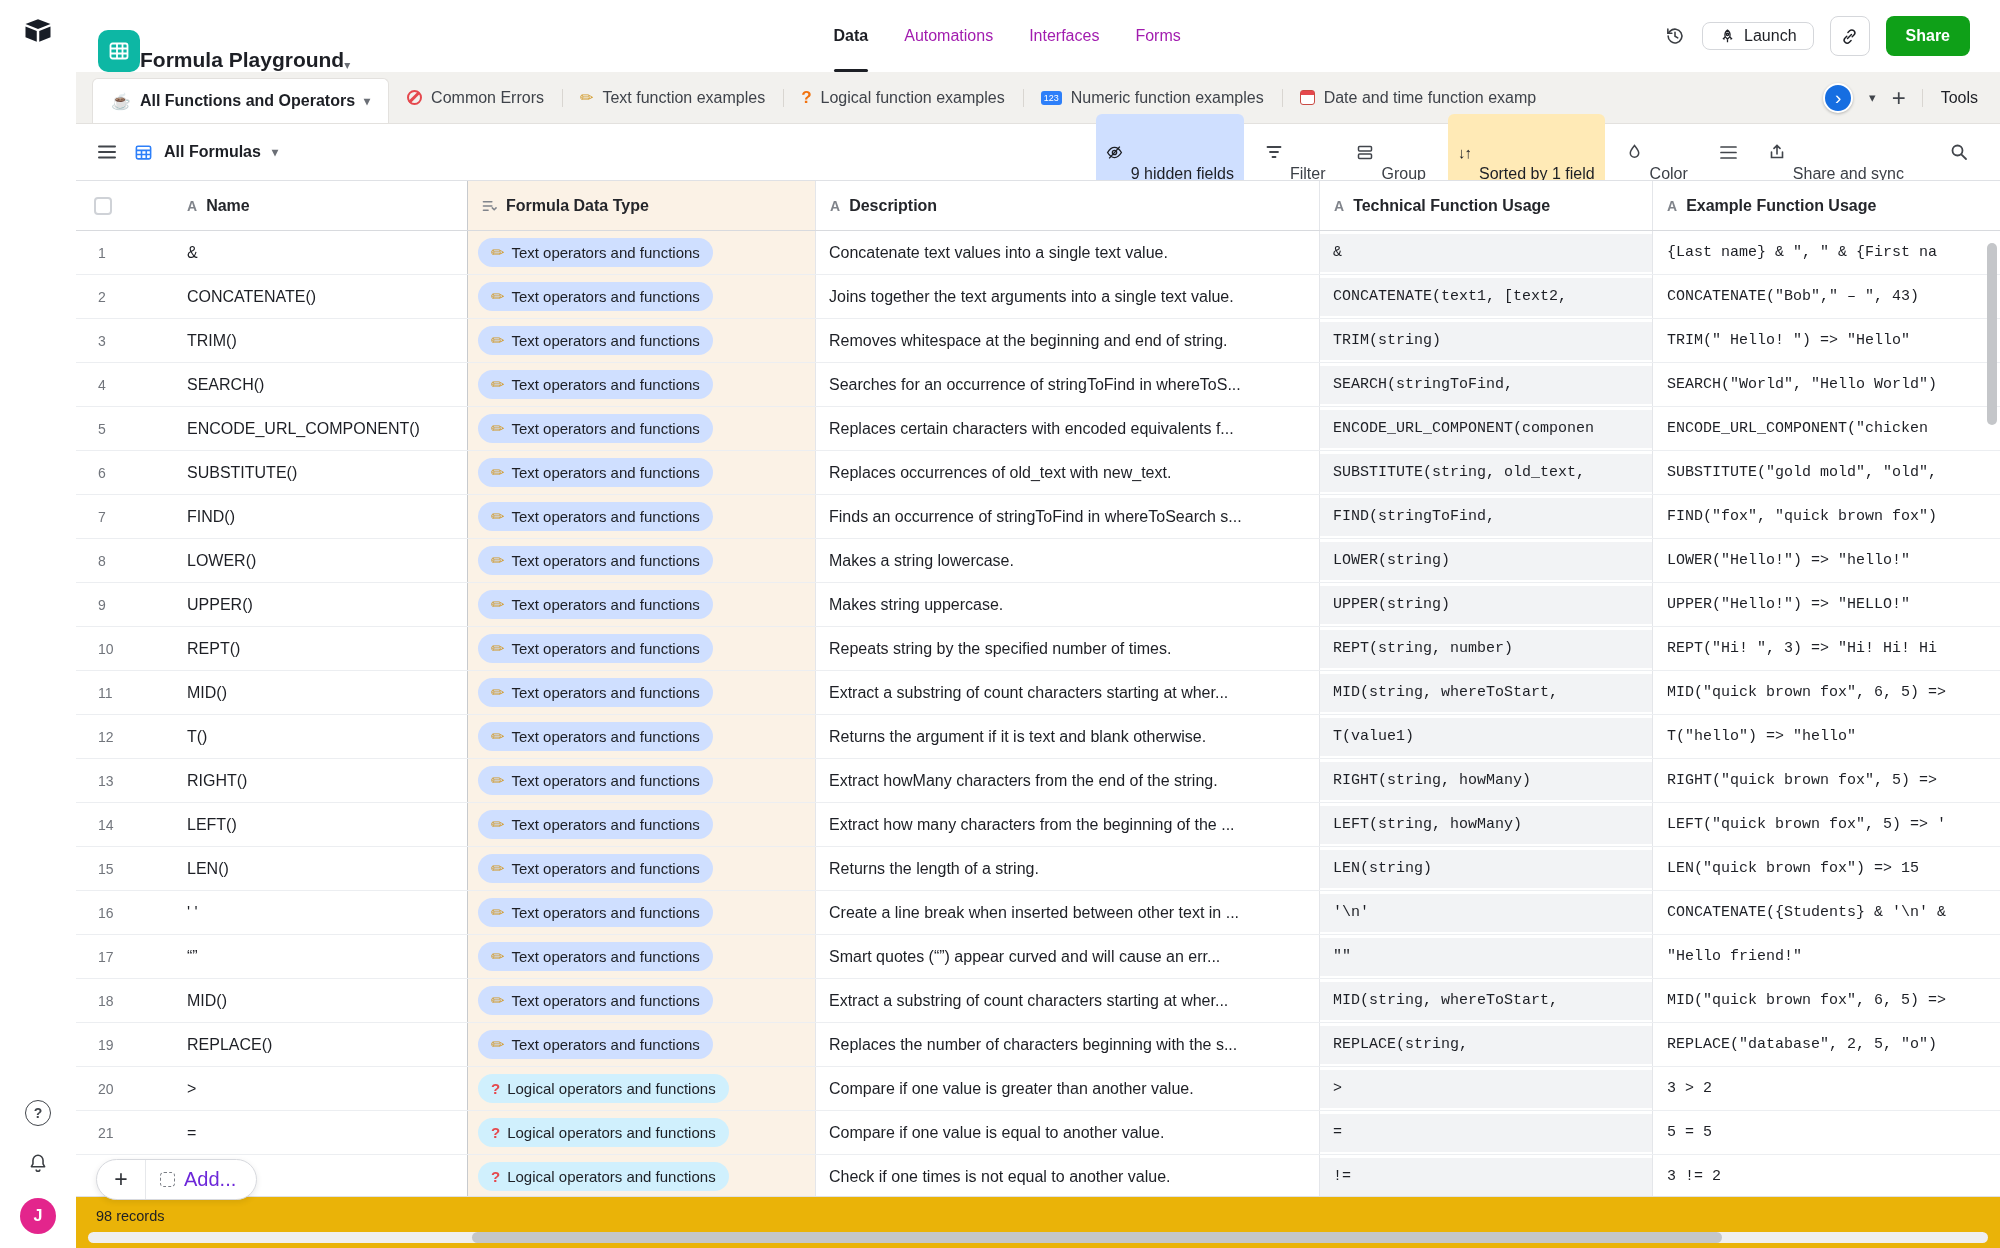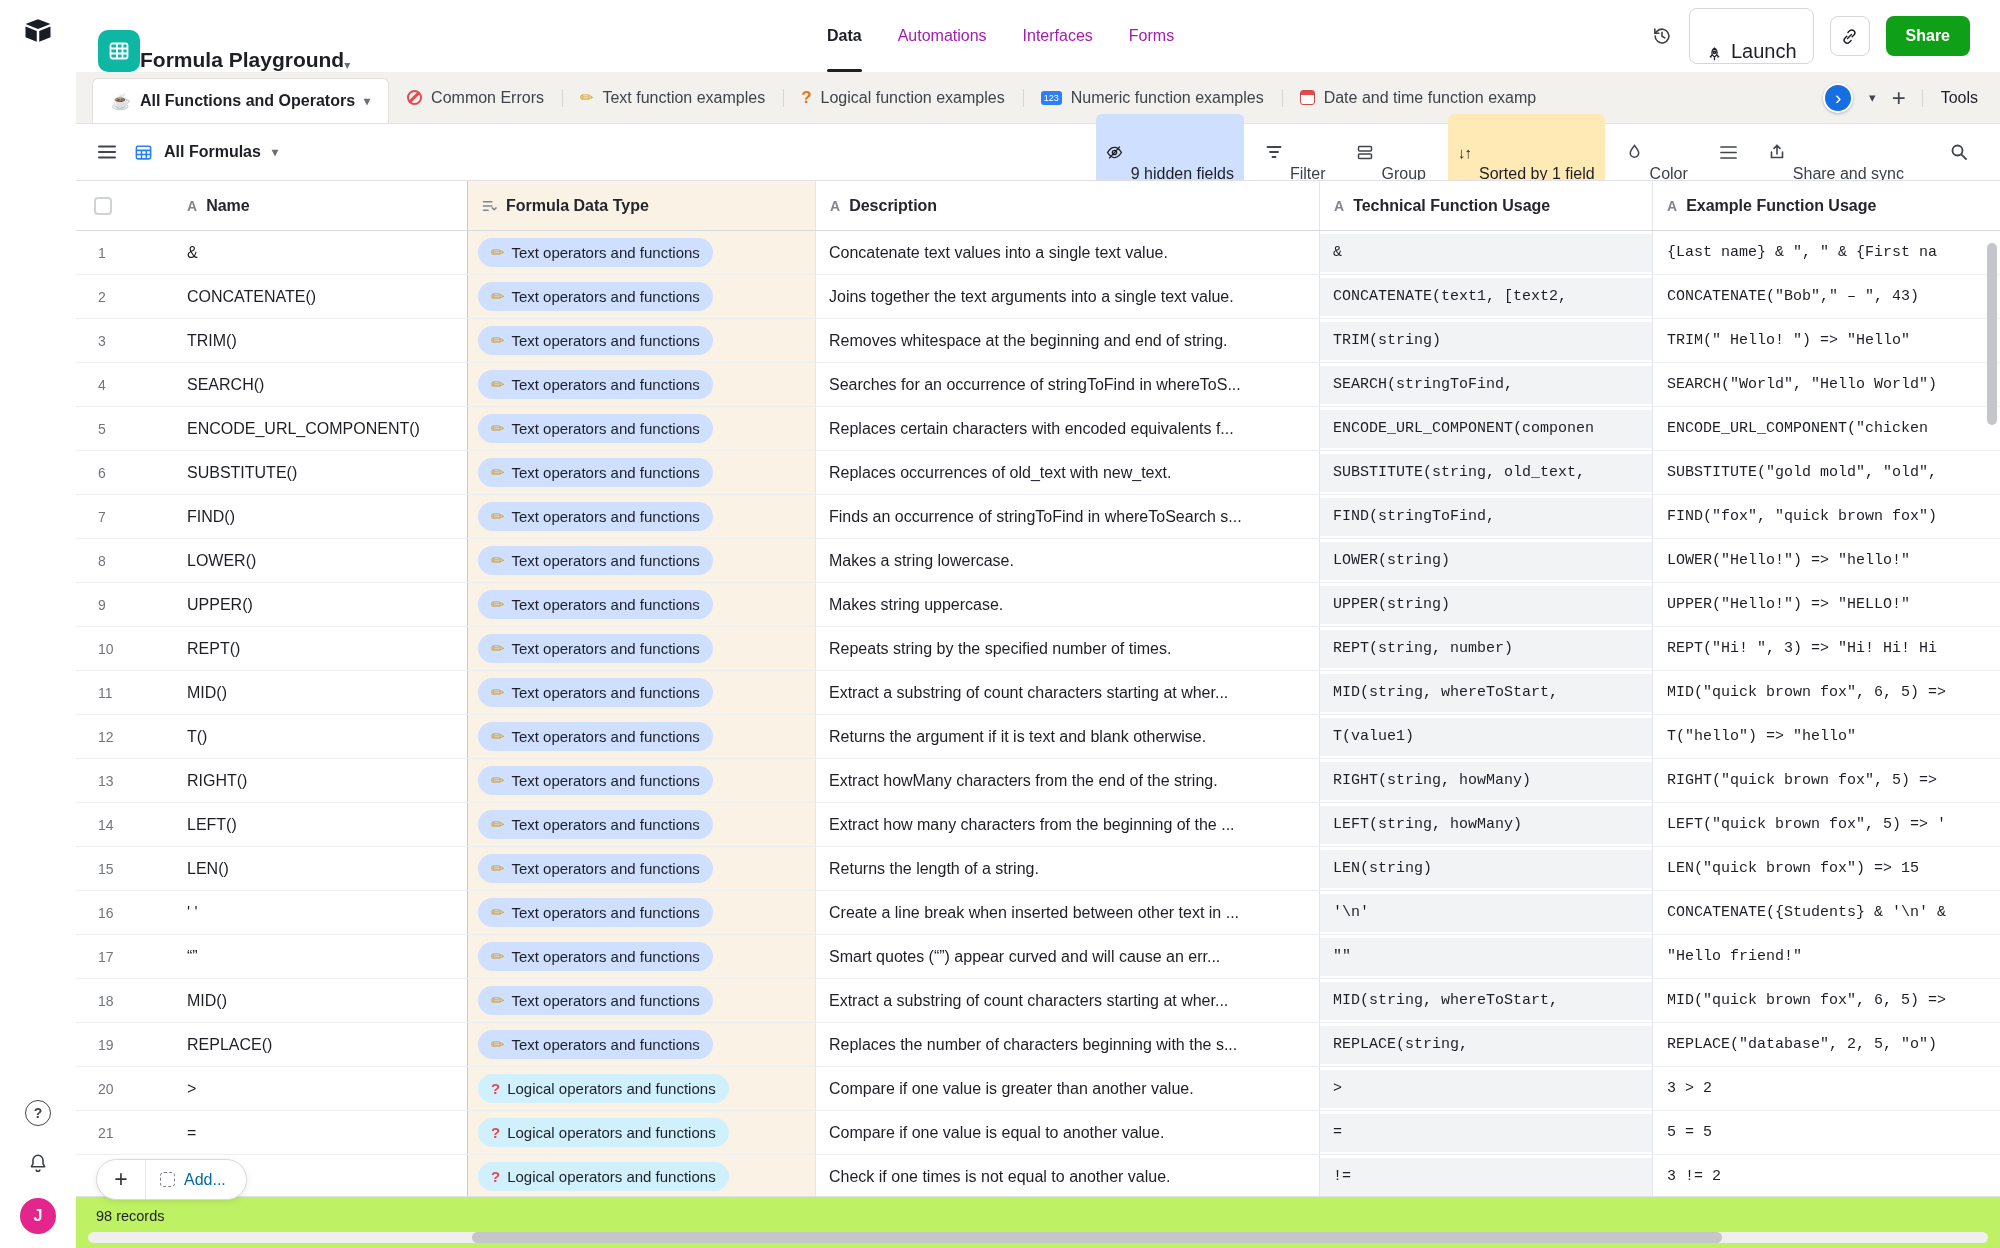--- a/index.html
+++ b/index.html
@@ -22,21 +22,21 @@
   .topbar-left { display:flex; align-items:flex-end; gap:0; }
   .app-icon { width:42px; height:42px; border-radius:10px; background:#0db7a4; display:flex; align-items:center; justify-content:center; }
   .base-title { font-size:21px; font-weight:700; color:#1d1f25; }
   .chev { color:#6b6f76; font-size:12px; }
   .topbar-nav { display:flex; align-items:stretch; gap:36px; margin:0 auto; height:100%; }
   .nav-item { display:flex; align-items:center; position:relative; font-size:16px; color:#a21caf; cursor:pointer; }
   .nav-item.active { color:#1d1f25; font-weight:700; }
   .nav-item.active::after { content:""; position:absolute; left:0; right:0; bottom:0; height:3px; border-radius:2px; background:#1d1f25; }
   .topbar-right { display:flex; align-items:center; gap:16px; }
   .icon-plain { display:flex; align-items:center; justify-content:center; color:#3a3d42; cursor:pointer; }
-  .launch-btn { display:flex; align-items:flex-end; gap:8px; height:56px; padding:0 16px; border:1px solid #d5d7db; border-radius:8px; background:#fff; font-size:20px; color:#1d1f25; font-family:inherit; cursor:pointer; }
+  .launch-btn { display:flex; align-items:center; gap:8px; height:28px; padding:0 16px; border:1px solid #d5d7db; border-radius:8px; background:#fff; font-size:16px; color:#1d1f25; font-family:inherit; cursor:pointer; }
   .iconbox { width:40px; height:40px; border:1px solid #d5d7db; border-radius:8px; background:#fff; display:flex; align-items:center; justify-content:center; cursor:pointer; }
   .share-btn { height:40px; padding:0 20px; border:none; border-radius:8px; background:#0fa018; color:#fff; font-size:16px; font-weight:700; font-family:inherit; cursor:pointer; }
 
   
   .tabstrip { height:52px; flex:0 0 52px; background:#f2f1ee; display:flex; align-items:stretch; border-bottom:1px solid #e3e1de; padding-left:16px; }
   .tabs { display:flex; align-items:flex-end; height:100%; white-space:nowrap; overflow:hidden; }
   .tab { display:flex; align-items:center; gap:9px; padding:0 18px; height:100%; font-size:16px; color:#3f434a; cursor:pointer; position:relative; }
   .tab:not(.active)+.tab:not(.active)::before { content:""; position:absolute; left:0; top:17px; width:1px; height:18px; background:#d9d6d1; }
   .tab.active { background:#fff; height:46px; border:1px solid #e3e1de; border-bottom:1px solid #fff; border-radius:6px 6px 0 0; margin-bottom:-1px; z-index:2; font-weight:700; color:#1d1f25; }
   .tab-icon { display:inline-flex; align-items:center; justify-content:center; }
@@ -88,24 +88,24 @@
   .td.example { padding:0 14px; font-family:"Liberation Mono","DejaVu Sans Mono",monospace; font-size:15px; }
   .pill-select { display:inline-flex; align-items:center; gap:7px; height:29px; border-radius:15px; padding:0 13px; font-size:15px; color:#1d1f25; }
   .pill-icon { display:inline-flex; }
   .pill-icon.icon-question { color:#e5484d; font-weight:800; font-size:15px; }
 
   
   .add-pill { position:absolute; left:20px; bottom:48px; height:41px; display:flex; align-items:center; background:#fff; border:1px solid #d7d9de; border-radius:21px; box-shadow:0 2px 6px rgba(0,0,0,.09); z-index:6; overflow:hidden; }
   .add-plus { width:48px; height:100%; display:flex; align-items:center; justify-content:center; font-size:23px; color:#2f3237; cursor:pointer; }
   .add-main { display:flex; align-items:center; gap:9px; padding:0 20px 0 14px; height:100%; border-left:1px solid #e6e8eb; cursor:pointer; }
   .add-icon { width:15px; height:15px; border:1.6px dashed #7a7e85; border-radius:4px; }
-  .add-label { font-size:16px; color:#0369a1; }
-
-  
-  .bottombar { position:absolute; left:0; right:0; bottom:0; height:52px; background:#bef264; border-top:1px solid #dfe1e5; z-index:5; }
+  .add-label { font-size:20px; color:#6d28d9; }
+
+  
+  .bottombar { position:absolute; left:0; right:0; bottom:0; height:52px; background:#eab308; border-top:1px solid #dfe1e5; z-index:5; }
   .records { position:absolute; left:20px; top:11px; font-size:14.5px; color:#1d1f25; }
   .hscroll-track { position:absolute; left:12px; right:12px; bottom:5px; height:11px; border-radius:6px; background:#efefef; }
   .hscroll-thumb { position:absolute; left:396px; width:1250px; bottom:5px; height:11px; border-radius:6px; background:#c4c6c9; cursor:pointer; }
   .vscroll-thumb { position:absolute; right:3px; top:62px; width:10px; height:182px; border-radius:5px; background:#c4c6c9; z-index:7; cursor:pointer; }
 
   svg { display:block; }
 </style>
 </head>
 <body>
 

